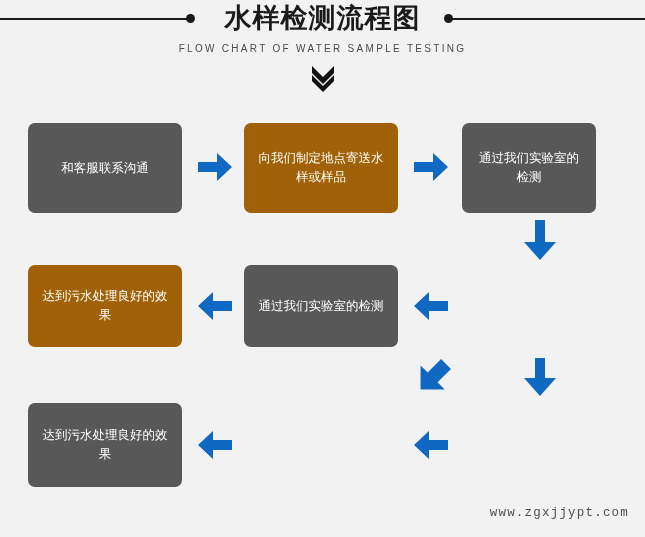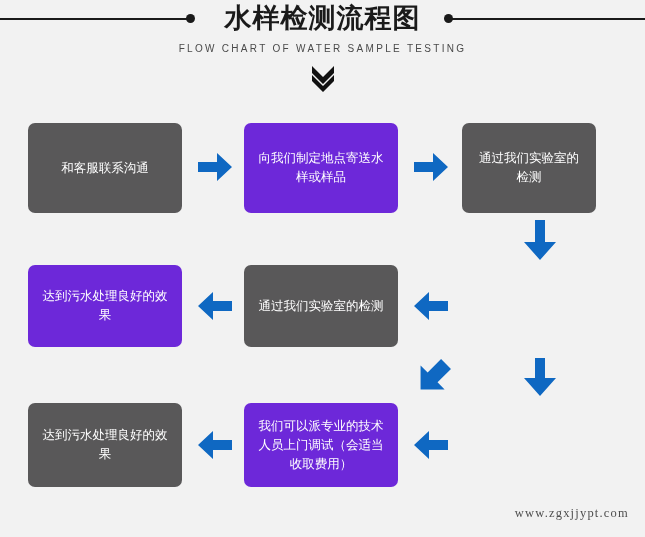--- a/index.html
+++ b/index.html
@@ -90,21 +90,21 @@
     justify-content: center;
     text-align: center;
     color: #ffffff;
     font-size: 12.5px;
     line-height: 19px;
     padding: 4px 12px;
     box-sizing: border-box;
     font-weight: normal;
   }
   .box-gray { background: #595859; text-align: center; }
-  .box-blue { background: #6d28d9; }
+  .box-blue { background: #a16207; }
   .box span { display: block; width: 100%; }
 
   
   .col-1 { left: 28px;  width: 154px; }
   .col-2 { left: 244px; width: 154px; }
   .col-3 { left: 462px; width: 134px; }
 
   .row-1 { top: 123px; height: 90px; }
   .row-2 { top: 265px; height: 82px; }
   .row-3 { top: 403px; height: 84px; }
@@ -114,21 +114,21 @@
     position: absolute;
     color: #0f68c2;
   }
   .arrow svg { display: block; }
 
   
   .watermark {
     position: absolute;
     right: 16px;
     top: 506px;
-    font-family: Liberation Serif, serif;
+    font-family: Liberation Mono, monospace;
     font-size: 12.5px;
     letter-spacing: 1.2px;
     color: #4f4f4f;
   }
 </style>
 </head>
 <body>
 
 <div class="canvas">
 
@@ -217,23 +217,20 @@
   <div class="box box-gray col-1 row-3">
     <span>达到污水处理良好的效果</span>
   </div>
 
   <div class="arrow" style="left:198px; top:431px;">
     <svg width="34" height="28" viewBox="0 0 34 28" aria-hidden="true">
       <polygon points="34,9 15,9 15,0 0,14 15,28 15,19 34,19" fill="#0f68c2"></polygon>
     </svg>
   </div>
 
-  <div class="box box-blue col-2 row-3">
-    <span>我们可以派专业的技术人员上门调试（会适当收取费用）</span>
-  </div>
 
   <div class="arrow" style="left:414px; top:431px;">
     <svg width="34" height="28" viewBox="0 0 34 28" aria-hidden="true">
       <polygon points="34,9 15,9 15,0 0,14 15,28 15,19 34,19" fill="#0f68c2"></polygon>
     </svg>
   </div>
 
 
   <div class="watermark">www.zgxjjypt.com</div>
 

